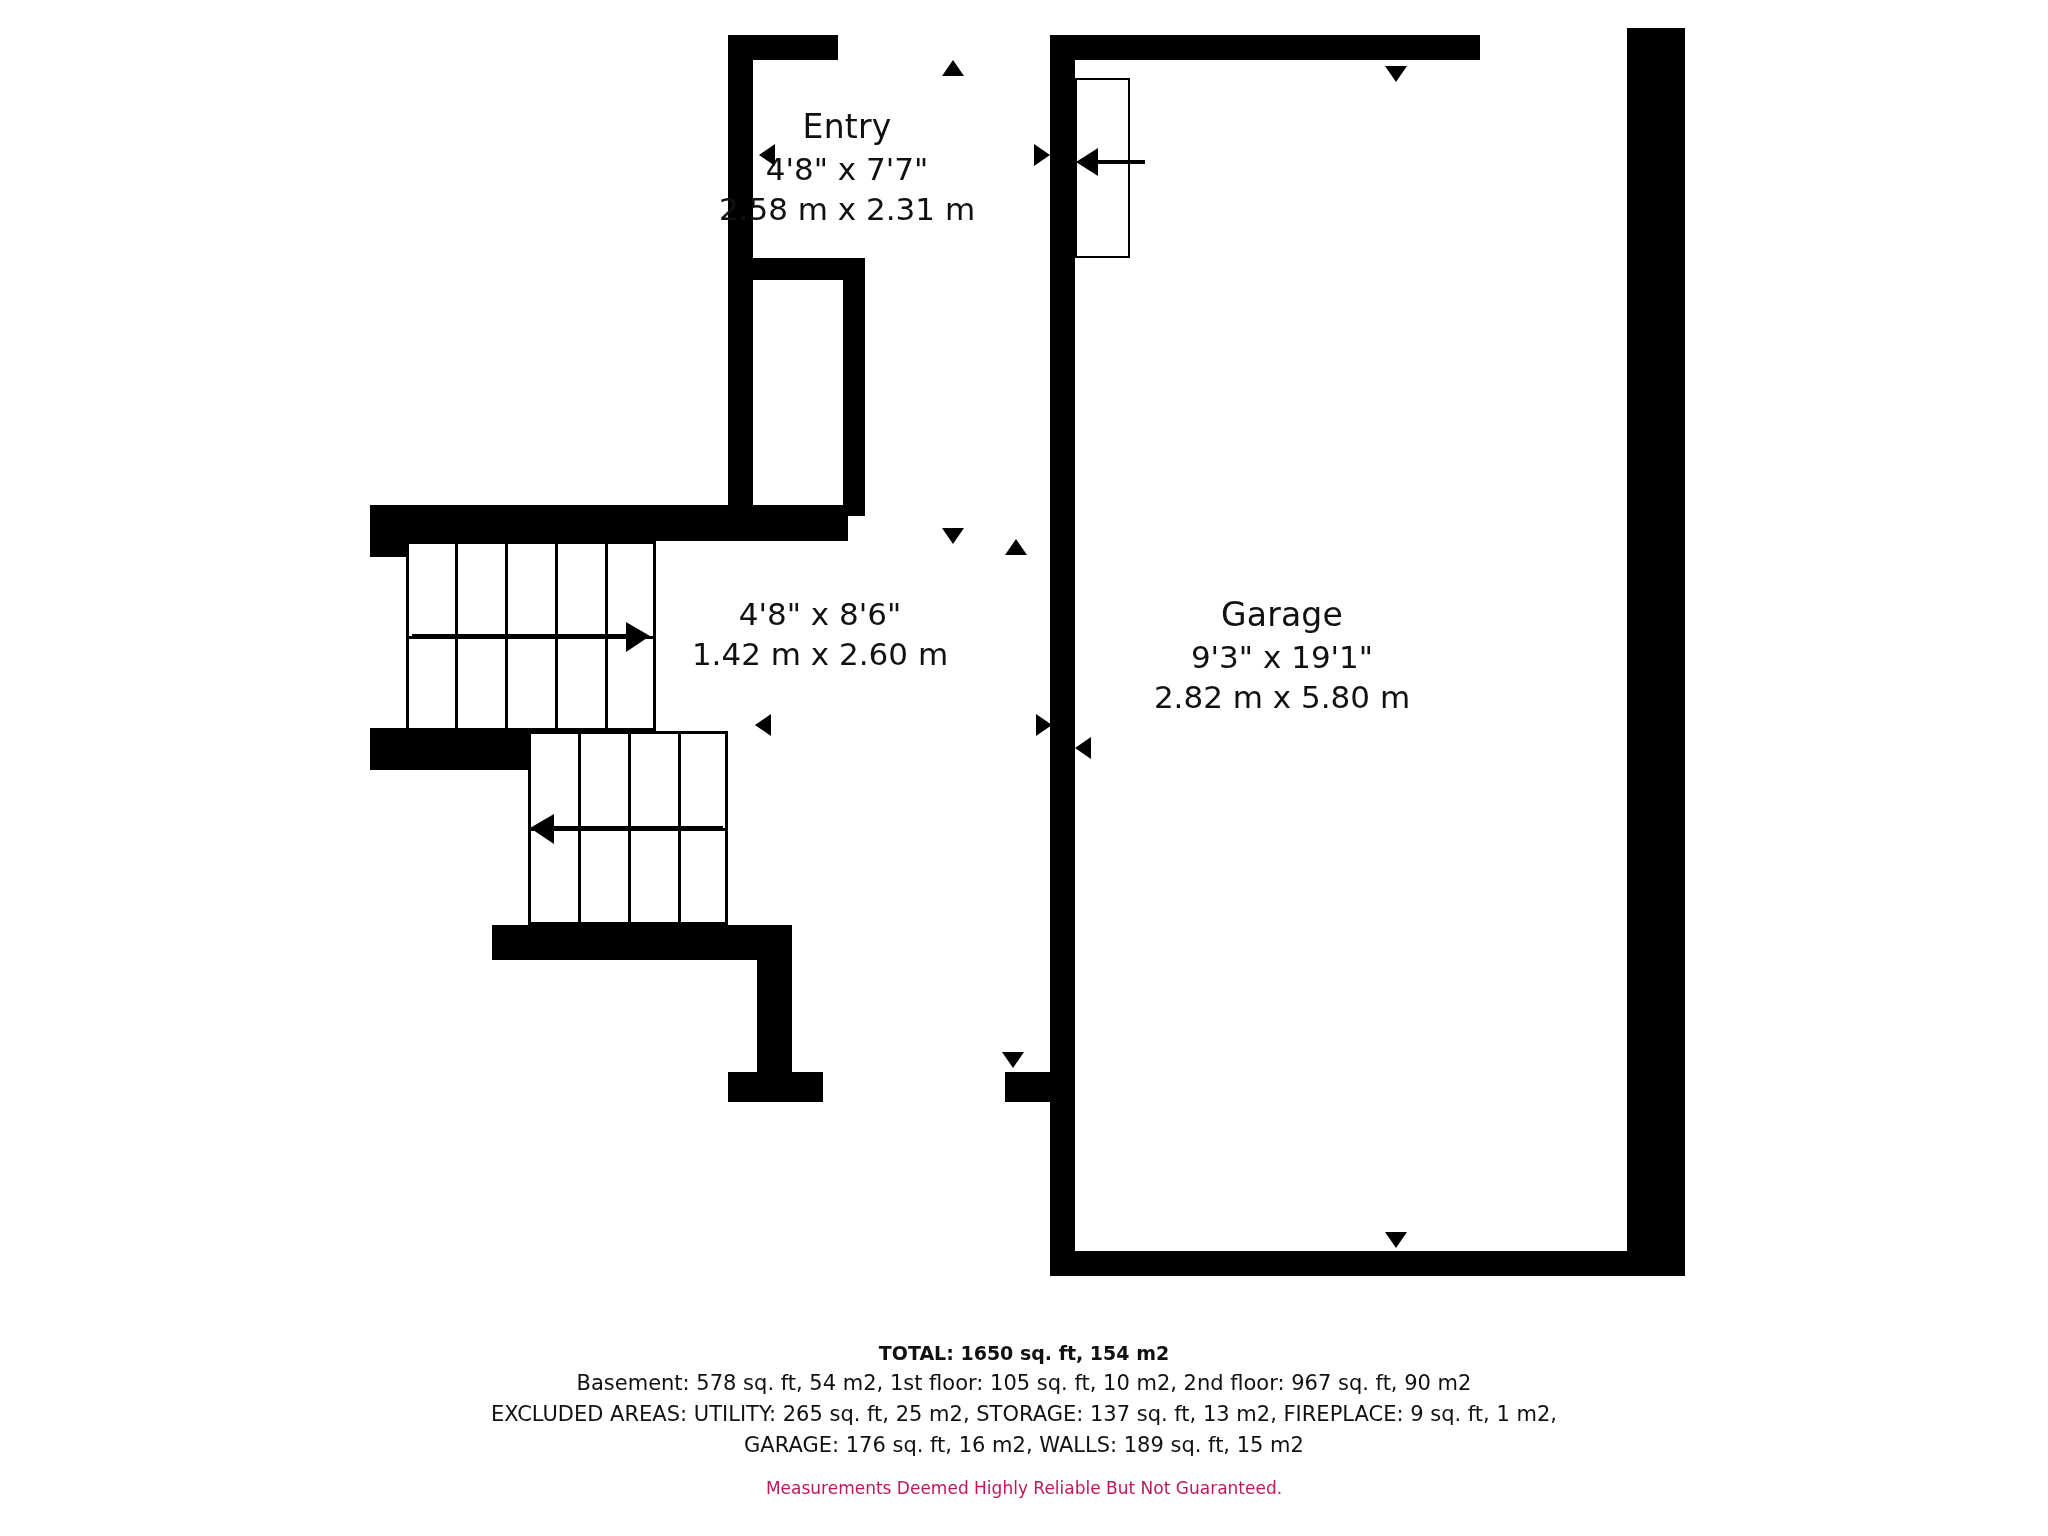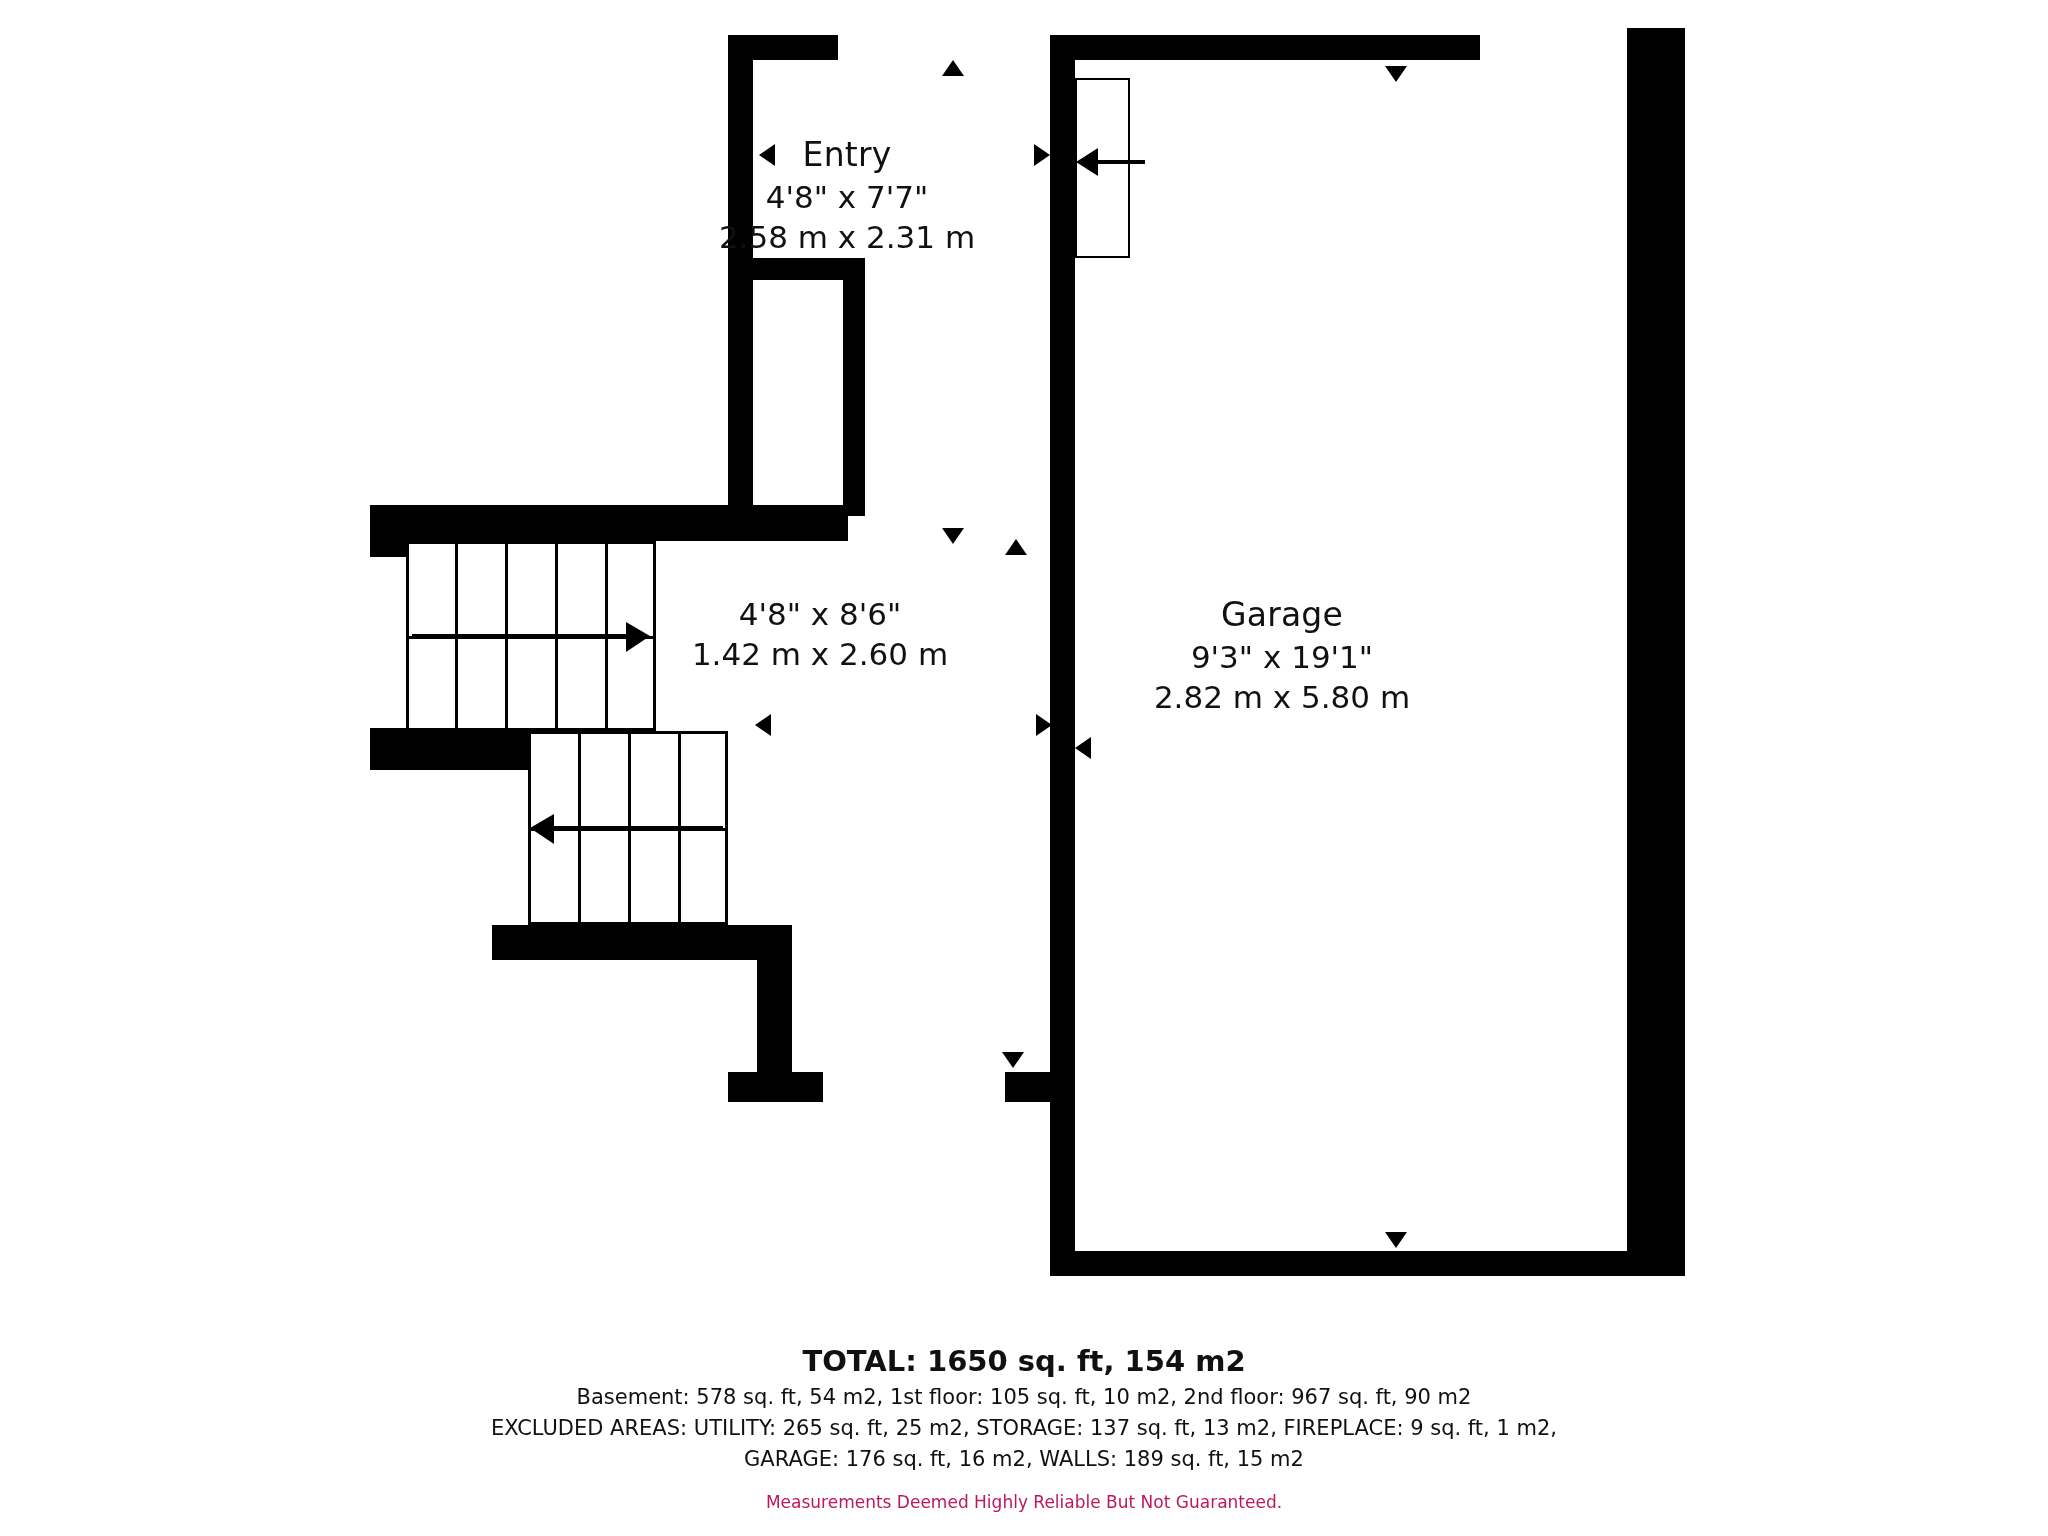--- a/index.html
+++ b/index.html
@@ -33,41 +33,40 @@
     font-size: 33px;
     letter-spacing: 0.2px;
   }
   .room-dim {
     font-size: 31px;
   }
   #entry-label {
     left: 697px;
     top: 106px;
     width: 300px;
-    margin-top: 28px;
   }
   #foyer-label {
     left: 660px;
     top: 594px;
     width: 320px;
   }
   #garage-label {
     left: 1117px;
     top: 594px;
     width: 330px;
   }
   #footer {
     position: absolute;
     left: 0;
     top: 1340px;
     width: 2048px;
     text-align: center;
   }
   #footer .total {
-    font-size: 29px;
+    font-size: 19px;
     font-weight: bold;
     line-height: 1.45;
     color: #111111;
   }
   #footer .areas {
     font-size: 21px;
     line-height: 1.48;
     color: #111111;
   }
   #footer .disclaimer {

